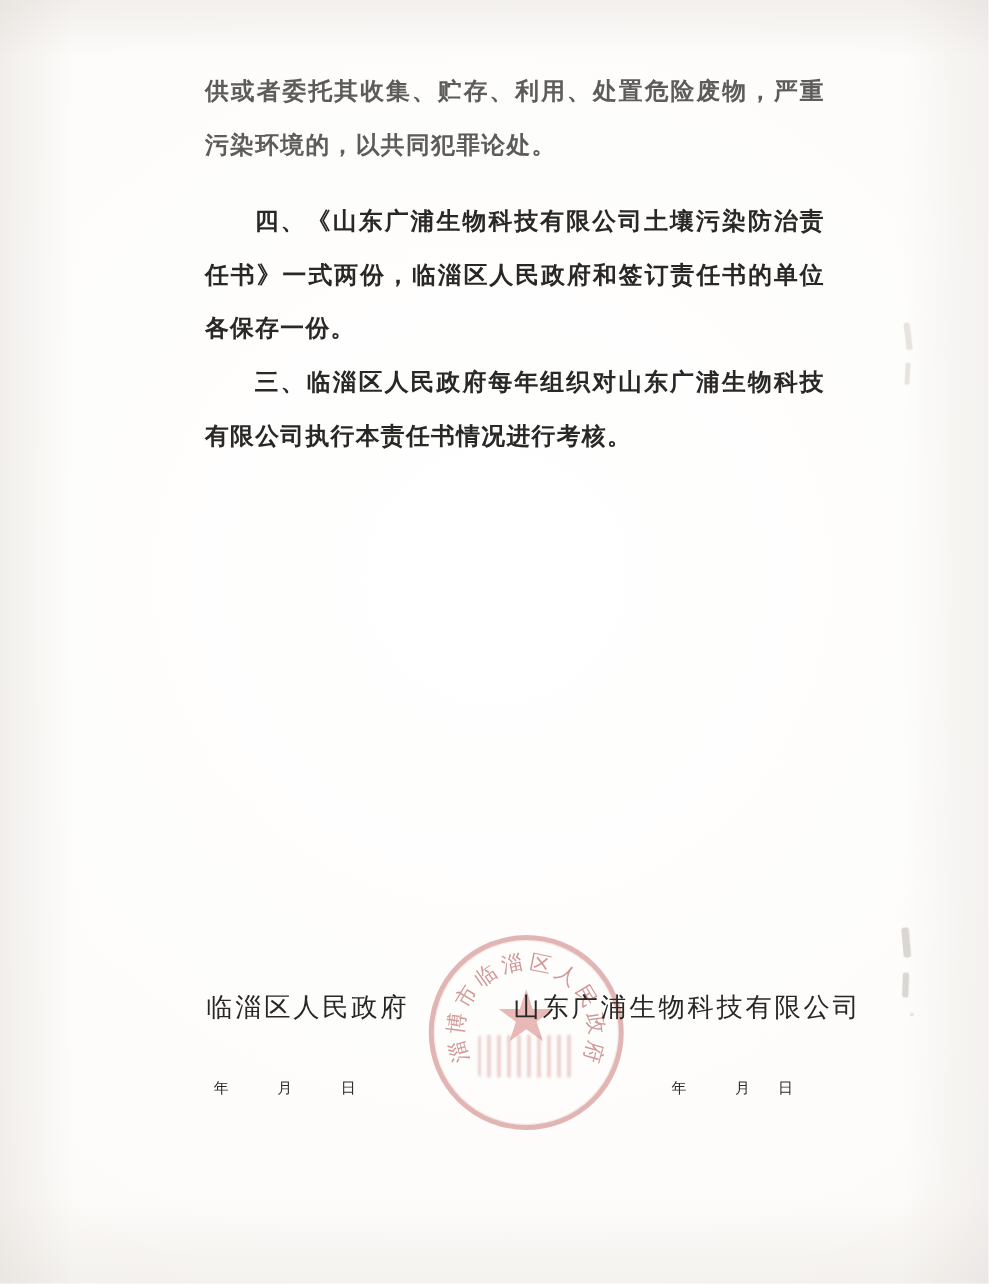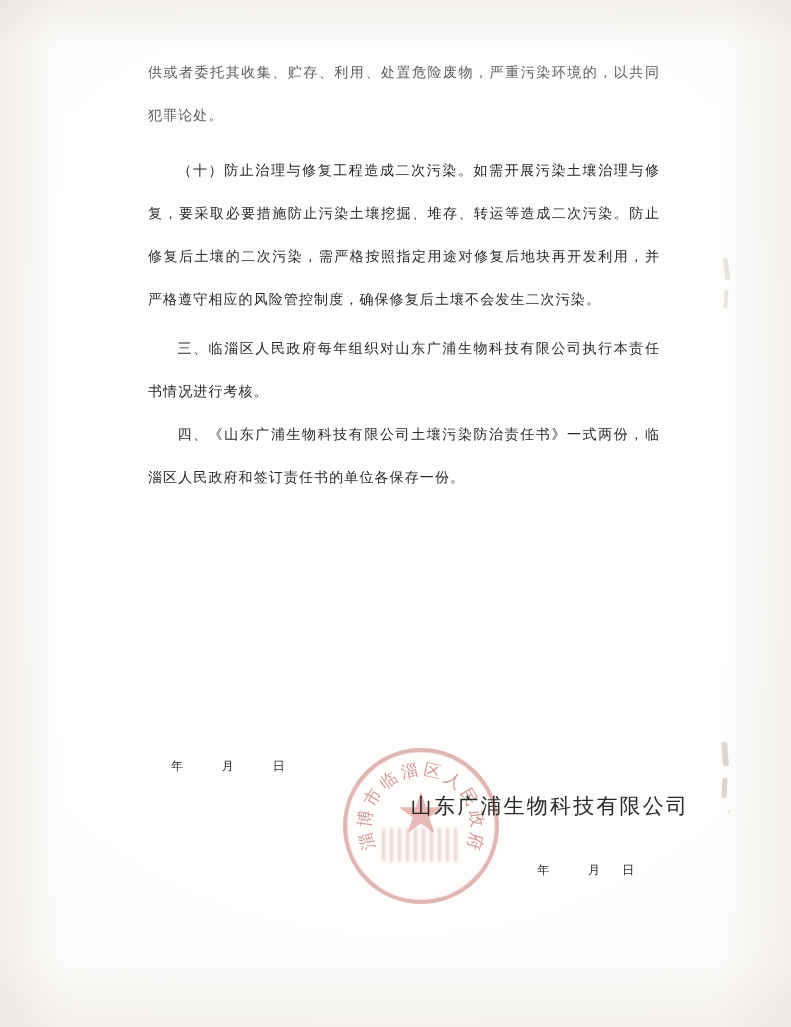--- a/index.html
+++ b/index.html
@@ -42,28 +42,28 @@
 
   
   .text-body {
     position: absolute;
     left: 148px;
     top: 52px;
     width: 512px;
   }
 
   .para {
-    margin: 0 0 0px 0;
-    font-size: 14px;
+    margin: 0 0 0px 16px;
+    font-size: 19px;
     line-height: 43px;
     letter-spacing: 1.1px;
     color: #2d2b29;
     text-align: justify;
     text-justify: inter-ideograph;
-    font-weight: 400;
+    font-weight: 700;
     
     filter: contrast(0.92) blur(0.18px);
     text-rendering: geometricPrecision;
   }
   .para.indent { text-indent: 2.1em; }
   .para.ink-light { color: #474441; filter: contrast(0.80) blur(0.30px); opacity: .93; }
   .para.ink-mid   { color: #393634; filter: contrast(0.86) blur(0.24px); opacity: .96; }
   .para.ink-dark  { color: #262422; filter: contrast(0.96) blur(0.12px); }
 
   .gap-sm { height: 6px; }
@@ -213,27 +213,26 @@
 
   <div class="text-body">
 
     <p class="para ink-light">供或者委托其收集、贮存、利用、处置危险废物，严重污染环境的，以共同犯罪论处。</p>
 
     <div class="gap-sm"></div>
 
 
     <div class="gap-sm"></div>
 
-    <p class="para indent ink-dark">（十）防止治理与修复工程造成二次污染。如需开展污染土壤治理与修复，要采取必要措施防止污染土壤挖掘、堆存、转运等造成二次污染。防止修复后土壤的二次污染，需严格按照指定用途对修复后地块再开发利用，并严格遵守相应的风险管控制度，确保修复后土壤不会发生二次污染。</p>
 
     <div class="gap-sm"></div>
 
+    <p class="para indent ink-dark">四、《山东广浦生物科技有限公司土壤污染防治责任书》一式两份，临淄区人民政府和签订责任书的单位各保存一份。</p>
+
     <p class="para indent ink-dark">三、临淄区人民政府每年组织对山东广浦生物科技有限公司执行本责任书情况进行考核。</p>
-
-    <p class="para indent ink-dark">四、《山东广浦生物科技有限公司土壤污染防治责任书》一式两份，临淄区人民政府和签订责任书的单位各保存一份。</p>
 
   </div>
 
   <div class="sig-zone">
 
     <div class="sig-col left">
 
       <div class="stamp stamp-gov">
         <div class="ring-text" id="gov-ring">
             <span style="transform: rotate(-106deg) translate(0px, -56px) rotate(0deg) translate(-50%, -50%);">淄</span>
@@ -245,20 +244,21 @@
             <span style="transform: rotate(35.3333deg) translate(0px, -56px) rotate(0deg) translate(-50%, -50%);">人</span>
             <span style="transform: rotate(58.8889deg) translate(0px, -56px) rotate(0deg) translate(-50%, -50%);">民</span>
             <span style="transform: rotate(82.4444deg) translate(0px, -56px) rotate(0deg) translate(-50%, -50%);">政</span>
             <span style="transform: rotate(106deg) translate(0px, -56px) rotate(0deg) translate(-50%, -50%);">府</span>
           </div>
         <div class="emblem-star"></div>
         <div class="emblem-base"></div>
         <div class="bottom-text"></div>
       </div>
 
+      <div class="sig-name">临淄区人民政府</div>
 
       <div class="sig-date">
         <span>年</span>
         <span>月</span>
         <span>日</span>
       </div>
 
     </div>
 
     <div class="sig-col right">

